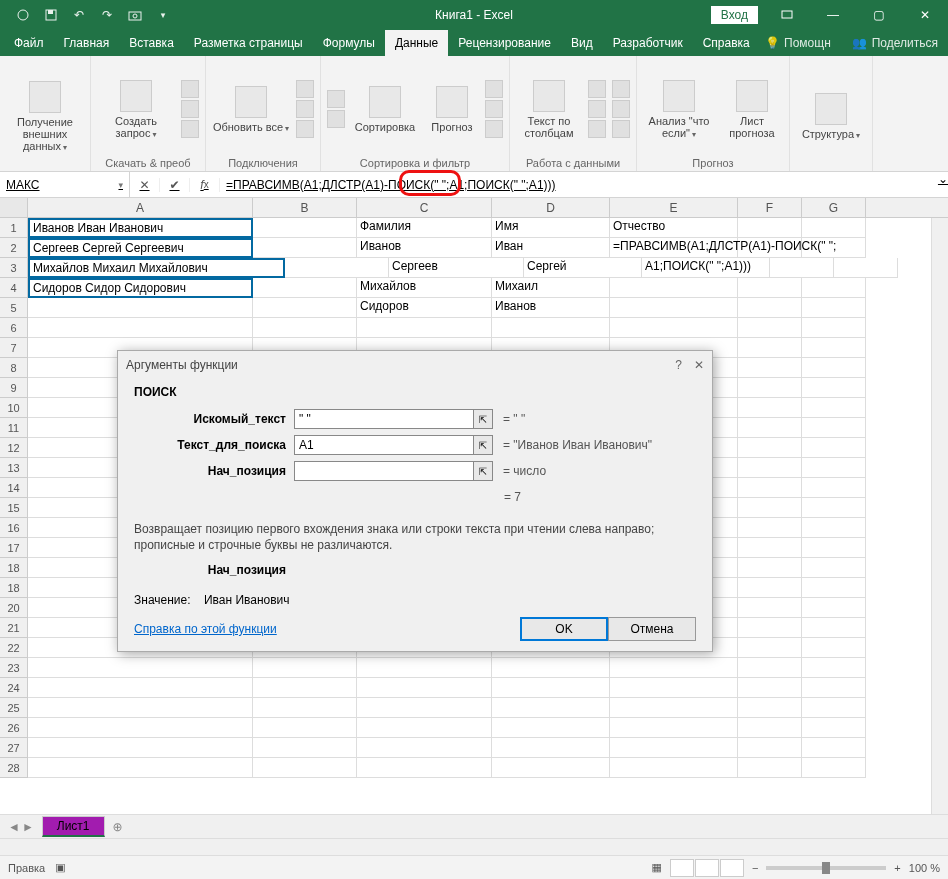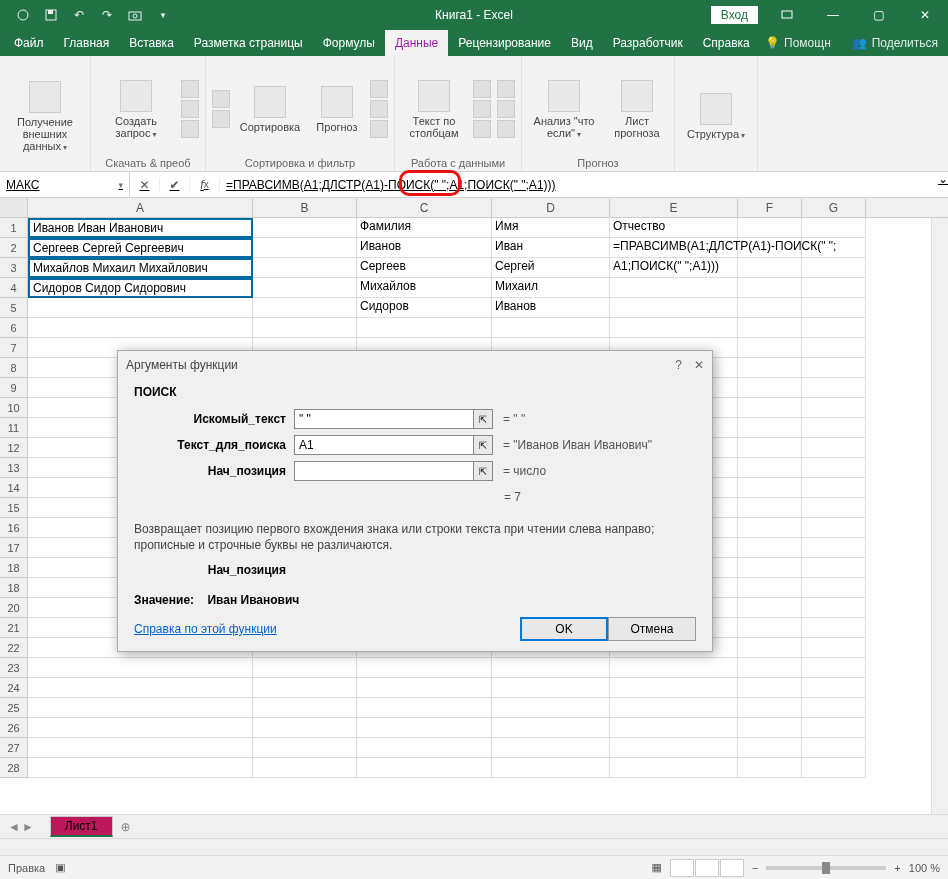--- a/index.html
+++ b/index.html
@@ -11,21 +11,21 @@
 .titlebar .qat { display: flex; align-items: center; gap: 2px; padding-left: 10px; }
 .titlebar .qat-item { width: 26px; height: 24px; display: flex; align-items: center; justify-content: center; color: #fff; opacity: 0.9; }
 .titlebar .title { position: absolute; left: 50%; transform: translateX(-50%); }
 .titlebar .winbtns { margin-left: auto; display: flex; align-items: center; }
 .titlebar .login { background: #fff; color: #217346; font-size: 12px; padding: 2px 10px; margin-right: 6px; }
 .titlebar .wb { width: 46px; height: 30px; display: flex; align-items: center; justify-content: center; color: #fff; }
 
 
 .ribtabs { height: 26px; background: #217346; display: flex; align-items: stretch; color: #fff; font-size: 12px; padding-left: 4px; }
 .ribtabs .tab { padding: 4px 10px; cursor: pointer; display: flex; align-items: center; }
-.ribtabs .tab.active { background: #f3f3f3; color: #a21caf; }
+.ribtabs .tab.active { background: #f3f3f3; color: #000000; }
 .ribtabs .right { margin-left: auto; display: flex; align-items: center; gap: 4px; padding-right: 10px; }
 .ribtabs .right span { opacity: 0.85; }
 
 
 .ribbon { height: 116px; background: #f3f3f3; border-bottom: 1px solid #d4d4d4; display: flex; font-size: 11px; color: #444; }
 .ribbon .group { border-right: 1px solid #e1e1e1; padding: 3px 6px 2px 6px; display: flex; flex-direction: column; }
 .ribbon .group .gbody { flex: 1; display: flex; align-items: center; gap: 6px; }
 .ribbon .group .glabel { text-align: center; font-size: 11px; color: #666; padding-top: 2px; }
 .ribbon .big { display: flex; flex-direction: column; align-items: center; width: 78px; text-align: center; gap: 3px; padding-top: 4px; }
 .ribbon .bigicon { width: 32px; height: 32px; background: #e8e8e8; border: 1px solid #ccc; }
@@ -51,21 +51,21 @@
 .row { display: flex; height: 20px; font-size: 12px; }
 .row .rh { width: 28px; background: #f0f0f0; border-right: 1px solid #ccc; border-bottom: 1px solid #ccc; display: flex; align-items: center; justify-content: center; color: #555; font-size: 11px; }
 .row .cell { border-right: 1px solid #ddd; border-bottom: 1px solid #ddd; padding: 1px 3px; overflow: hidden; white-space: nowrap; }
 .row .cell.b { border: 2px solid #0369a1; }
 .scrolly { position: absolute; right: 0; top: 20px; bottom: 0; width: 17px; background: #f0f0f0; border-left: 1px solid #ddd; }
 .scrollx { height: 17px; background: #f0f0f0; border-top: 1px solid #ddd; display: flex; }
 
 
 .sheettabs { height: 24px; background: #f0f0f0; border-top: 1px solid #ddd; display: flex; align-items: center; font-size: 12px; }
 .sheettabs .nav { display: flex; gap: 2px; padding: 0 8px; color: #888; }
-.sheettabs .stab { background: #be185d; border: 1px solid #ccc; border-bottom: 2px solid #217346; padding: 2px 14px; margin-left: 8px; }
+.sheettabs .stab { background: #a21caf; border: 1px solid #ccc; border-bottom: 2px solid #217346; padding: 2px 14px; margin-left: 0; }
 .sheettabs .plus { padding: 0 8px; color: #888; }
 
 
 .status { height: 24px; background: #f3f3f3; border-top: 1px solid #ddd; display: flex; align-items: center; font-size: 11px; color: #555; padding: 0 8px; }
 .status .right { margin-left: auto; display: flex; align-items: center; gap: 8px; }
 .status .viewbtns { display: flex; gap: 1px; }
 .status .vb { width: 24px; height: 18px; border: 1px solid #ccc; background: #fff; }
 .status .slider { width: 120px; height: 4px; background: #ccc; position: relative; }
 .status .slider::after { content: ""; position: absolute; width: 8px; height: 12px; background: #888; top: -4px; left: 56px; }
 
@@ -78,21 +78,21 @@
 .dialog .argrow { display: flex; align-items: center; height: 24px; margin-bottom: 2px; }
 .dialog .arglabel { width: 160px; text-align: right; padding-right: 8px; font-weight: bold; }
 .dialog .arginput { width: 180px; height: 20px; border: 1px solid #888; background: #fff; padding: 0 4px; font-size: 12px; }
 .dialog .refbtn { width: 20px; height: 20px; border: 1px solid #888; background: #e8e8e8; display: flex; align-items: center; justify-content: center; margin-left: -1px; font-size: 10px; }
 .dialog .argeval { padding-left: 10px; color: #555; }
 .dialog .desc { color: #444; margin-top: 12px; line-height: 1.35; }
 .dialog .argdesc { display: flex; margin-top: 10px; }
 .dialog .argdesc .l { width: 160px; text-align: right; padding-right: 8px; font-weight: bold; }
 .dialog .argdesc .r { flex: 1; }
 .dialog .dfoot { position: absolute; bottom: 10px; left: 16px; right: 16px; }
-.dialog .valrow { margin-bottom: 10px; font-weight: bold; }
+.dialog .valrow { margin-bottom: 10px; }
 .dialog .btnrow { display: flex; align-items: center; }
 .dialog .helplink { color: #0066cc; text-decoration: underline; cursor: pointer; }
 .dialog .dbtns { margin-left: auto; display: flex; }
 .dialog button { width: 88px; height: 24px; background: #e8e8e8; border: 1px solid #999; font-size: 12px; }
 .dialog button.primary { border: 2px solid #0078d7; }
 
 svg { display: block; }
 </style>
 </head>
 <body>
@@ -174,20 +174,34 @@
         <div class="smallcol">
             <div class="smallicon"></div>
             <div class="smallicon"></div>
             <div class="smallicon"></div>
           </div>
       </div>
       <div class="glabel">Скачать &amp; преоб</div>
     </div>
     <div class="group">
       <div class="gbody">
+        <div class="big">
+            <div class="bigicon"></div>
+            <span class="arrow">Обновить все</span>
+          </div>
+        <div class="smallcol">
+            <div class="smallicon"></div>
+            <div class="smallicon"></div>
+            <div class="smallicon"></div>
+          </div>
+      </div>
+      <div class="glabel">Подключения</div>
+    </div>
+    <div class="group">
+      <div class="gbody">
         <div class="smallcol">
             <div class="smallicon"></div>
             <div class="smallicon"></div>
           </div>
         <div class="big" style="width:68px">
             <div class="bigicon"></div>
             <span>Сортировка</span>
           </div>
         <div class="big" style="width:54px">
             <div class="bigicon"></div>
@@ -290,21 +304,21 @@
           <div class="cell b" style="width: 225px;">Сергеев Сергей Сергеевич</div>
           <div class="cell" style="width: 104px;"></div>
           <div class="cell" style="width: 135px;">Иванов</div>
           <div class="cell" style="width: 118px;">Иван</div>
           <div class="cell" style="width: 128px; overflow: visible;">=ПРАВСИМВ(A1;ДЛСТР(A1)-ПОИСК(" ";</div>
           <div class="cell" style="width: 64px;"></div>
           <div class="cell" style="width: 64px;"></div>
         </div>
         <div class="row">
           <div class="rh">3</div>
-          <div class="cell b" style="width: 225px;">Михайлов Михаил Михайлович</div>
+          <div class="cell b" style="width: 257px;">Михайлов Михаил Михайлович</div>
           <div class="cell" style="width: 104px;"></div>
           <div class="cell" style="width: 135px;">Сергеев</div>
           <div class="cell" style="width: 118px;">Сергей</div>
           <div class="cell" style="width: 128px; overflow: visible;">A1;ПОИСК(" ";A1)))</div>
           <div class="cell" style="width: 64px;"></div>
           <div class="cell" style="width: 64px;"></div>
         </div>
         <div class="row">
           <div class="rh">4</div>
           <div class="cell b" style="width: 225px;">Сидоров Сидор Сидорович</div>

